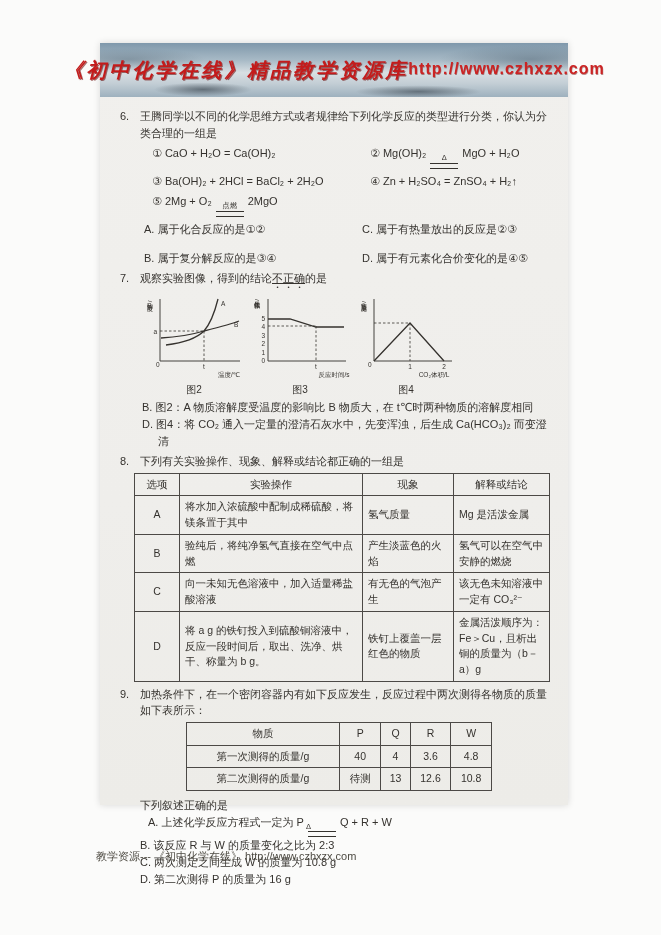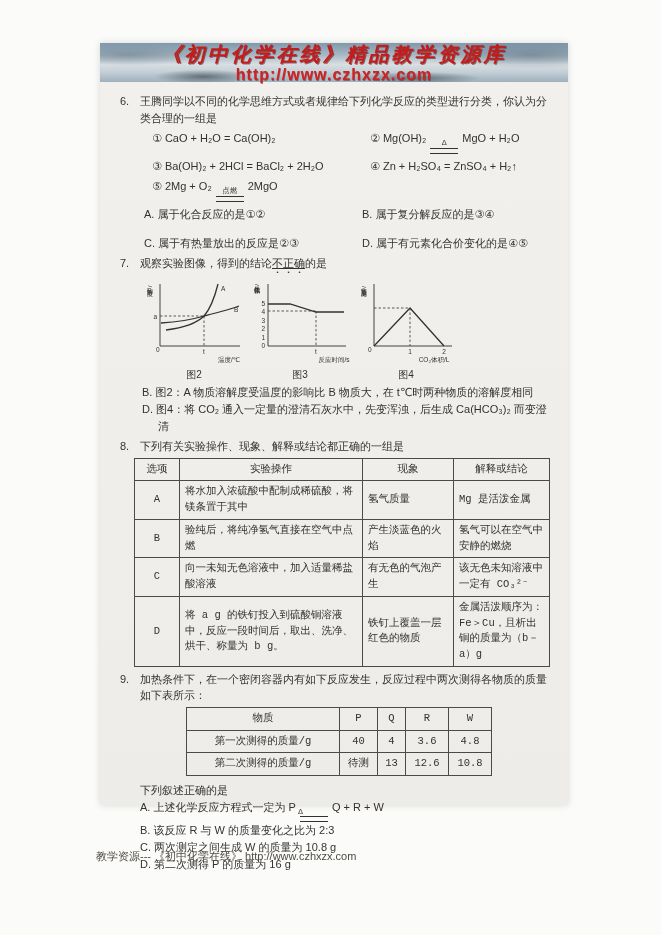--- a/index.html
+++ b/index.html
@@ -9,21 +9,21 @@
     font-family:"Liberation Sans","DejaVu Sans",sans-serif;
     color:#35322e;
   }
   .paper{
     position:absolute;left:100px;top:43px;width:468px;height:762px;
     background:linear-gradient(180deg,#f1f0ed 0%,#efeeeb 60%,#edecE8 100%);
     box-shadow:0 0 7px rgba(0,0,0,.14);
   }
   
   .banner{
-    height:39px;display:flex;flex-direction:column;justify-content:center;align-items:center;
+    height:54px;display:flex;flex-direction:row;justify-content:center;align-items:center;
     background:
       radial-gradient(70px 10px at 22% 86%, rgba(35,45,55,.55), transparent 70%),
       radial-gradient(90px 9px at 68% 90%, rgba(30,40,50,.5), transparent 70%),
       radial-gradient(130px 20px at 92% 30%, rgba(88,108,124,.55), transparent 70%),
       radial-gradient(110px 16px at 6% 30%, rgba(98,116,130,.5), transparent 70%),
       linear-gradient(180deg,#7f98ab 0%,#a8bac6 32%,#d8dfe3 55%,#c3ced5 75%,#9eb1be 100%);
   }
   .banner-title{
     color:#c41b1b;font-weight:bold;font-size:20px;letter-spacing:3px;
     text-shadow:1px 1px 0 rgba(110,15,15,.6);
@@ -53,21 +53,21 @@
   
   .figrow{display:flex;gap:2px;margin:3px 0 2px 2px;}
   figure{margin:0;}
   figcaption{text-align:center;font-size:10px;margin-top:-1px;}
   svg .ax{stroke:#45423e;stroke-width:1;fill:none;}
   svg .curve{stroke:#35322e;stroke-width:1.3;fill:none;}
   svg .dash{stroke:#35322e;stroke-width:.8;stroke-dasharray:2.5 2;fill:none;}
   svg text{fill:#35322e;font-size:6.5px;font-family:"Liberation Sans","DejaVu Sans",sans-serif;}
   svg .vlab{writing-mode:vertical-rl;font-size:6px;letter-spacing:.5px;}
   
-  table{border-collapse:collapse;font-size:10.5px;color:#35322e;font-family:Liberation Mono, monospace;}
+  table{border-collapse:collapse;font-size:10.5px;color:#35322e;}
   td,th{border:1px solid #4c4946;padding:3px 5px;font-weight:normal;vertical-align:middle;}
   .t8{margin:3px 0 4px 14px;width:416px;table-layout:fixed;}
   .t8 .c-opt{width:34px;text-align:center;}
   .t8 .c-op{width:172px;}
   .t8 .c-ph{width:80px;}
   .t8 th{text-align:center;}
   .t9{margin:3px 0 6px 66px;width:306px;text-align:center;}
   .t9 .c-sub{width:142px;}
   
   .bottom-note{
@@ -104,22 +104,22 @@
           <div class="eq">④ Zn + H₂SO₄ = ZnSO₄ + H₂↑</div>
           <div class="eq">
             <span>⑤ 2Mg + O₂</span><span class="overeq">
                 <span class="cond">点燃</span>
                 <span class="dbar"></span>
               </span><span>2MgO</span>
           </div>
         </div>
         <div class="opt-grid">
           <div class="opt">A. 属于化合反应的是①②</div>
+          <div class="opt">C. 属于有热量放出的反应是②③</div>
           <div class="opt">B. 属于复分解反应的是③④</div>
-          <div class="opt">C. 属于有热量放出的反应是②③</div>
           <div class="opt">D. 属于有元素化合价变化的是④⑤</div>
         </div>
       </div>
     </div>
 
     <div class="q">
       <span class="qnum">7.</span>
       <div class="qbody">
         <div>
           <span>观察实验图像，得到的结论</span><span class="emph">不正确</span><span>的是</span>
@@ -257,21 +257,21 @@
         <td>第二次测得的质量/g</td>
         <td>待测</td>
         <td>13</td>
         <td>12.6</td>
         <td>10.8</td>
       </tr>
     </tbody>
       </table>
 
     <div style="margin-left:20px;">下列叙述正确的是</div>
-    <div class="opt" style="margin-left:20px;">
+    <div class="opt" style="margin-left:28px;">
       <span>A.</span>
       <span>上述化学反应方程式一定为 P</span><span class="overeq">
           <span class="cond">Δ</span>
           <span class="dbar"></span>
         </span><span>Q + R + W</span>
     </div>
     <div class="opt" style="margin-left:20px;">B. 该反应 R 与 W 的质量变化之比为 2:3</div>
     <div class="opt" style="margin-left:20px;">C. 两次测定之间生成 W 的质量为 10.8 g</div>
     <div class="opt" style="margin-left:20px;">D. 第二次测得 P 的质量为 16 g</div>
 

